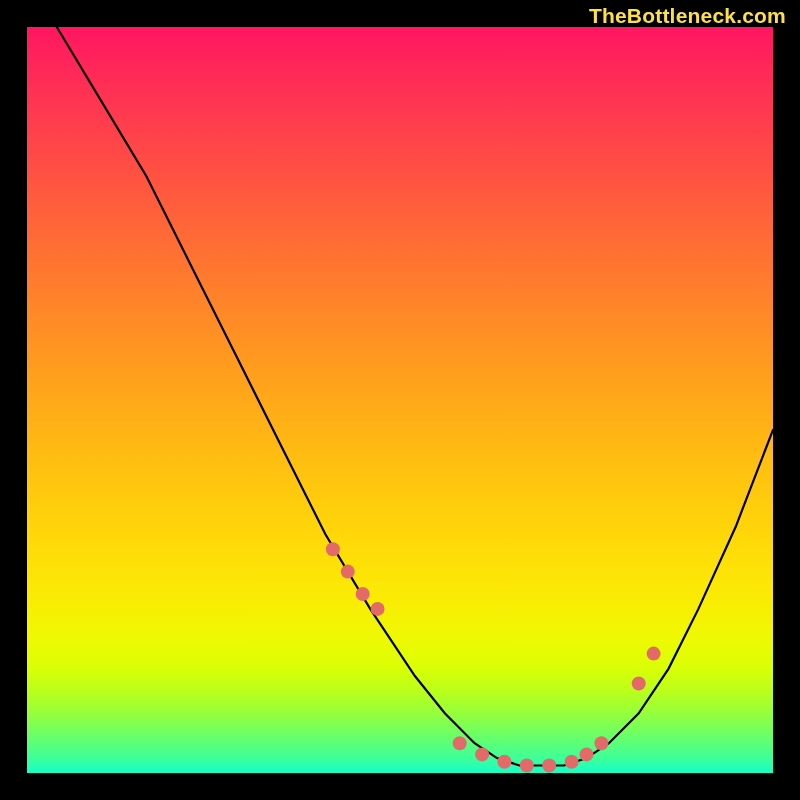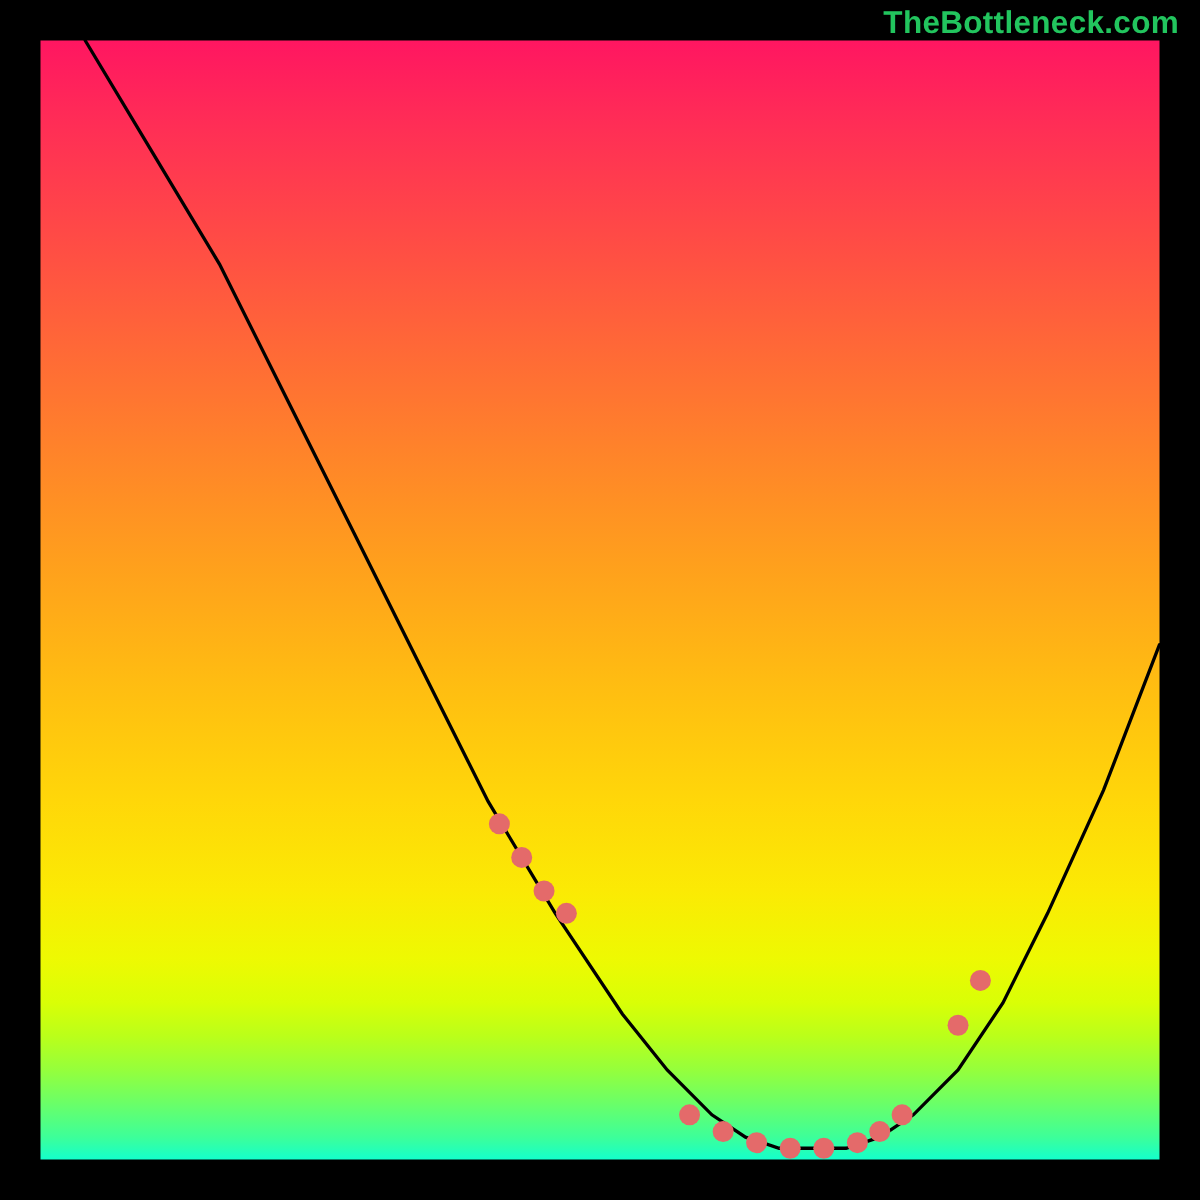--- a/index.html
+++ b/index.html
@@ -43,21 +43,21 @@
       #95ff3c 92%,
       #6aff68 95%,
       #3dff99 98%,
       #14ffcb 100%
     );
   }
   .watermark {
     position: absolute;
     top: 4px;
     right: 14px;
-    color: #22c55e;
+    color: #fde047;
     font-size: 21px;
     font-weight: 600;
     letter-spacing: 0.2px;
     user-select: none;
   }
   svg.curve {
     position: absolute;
     top: 27px;
     left: 27px;
     width: 746px;

